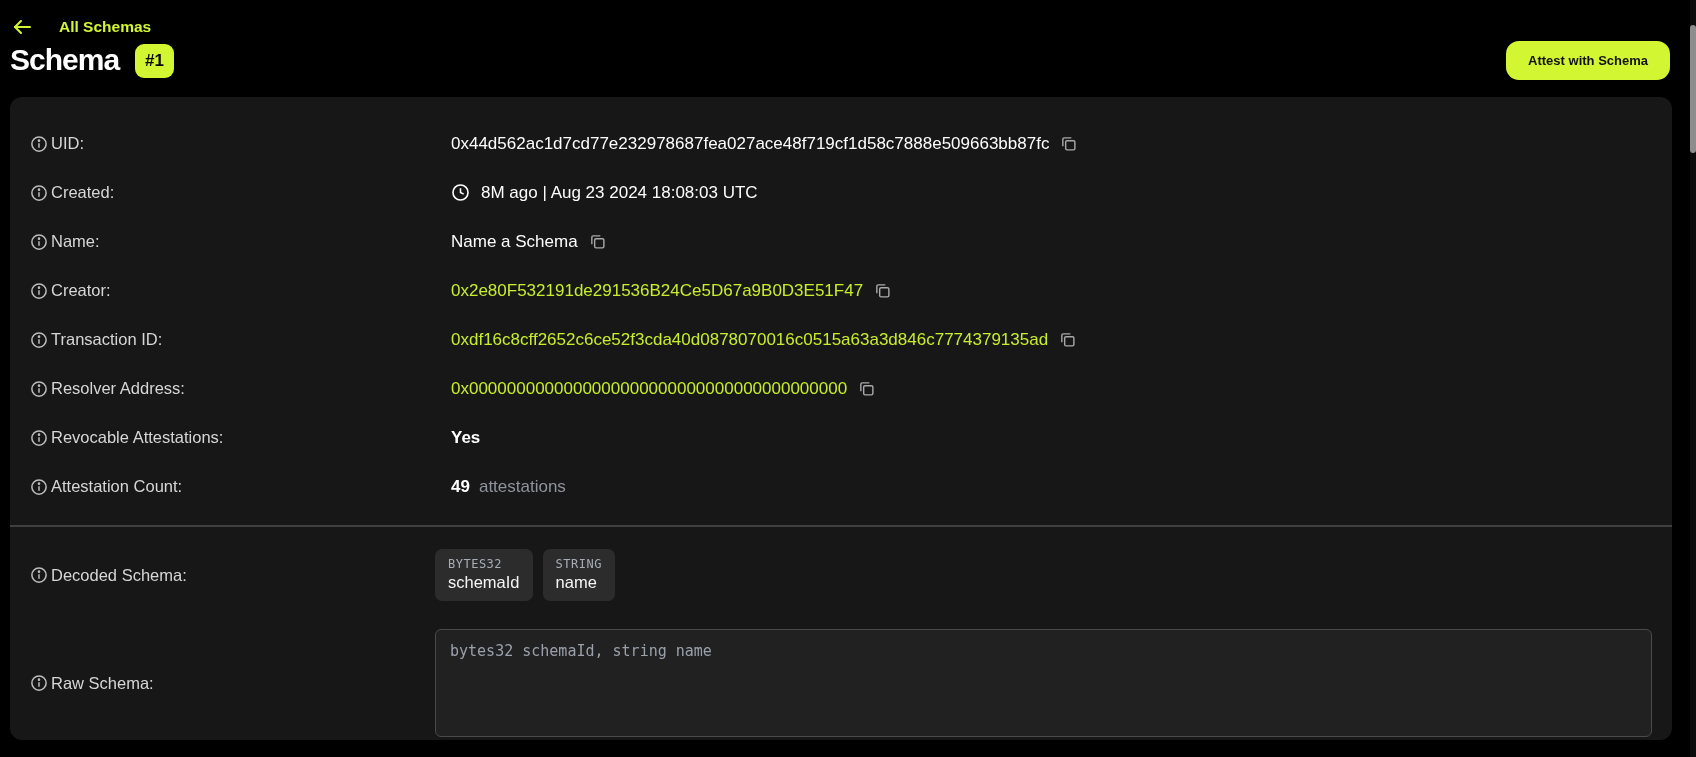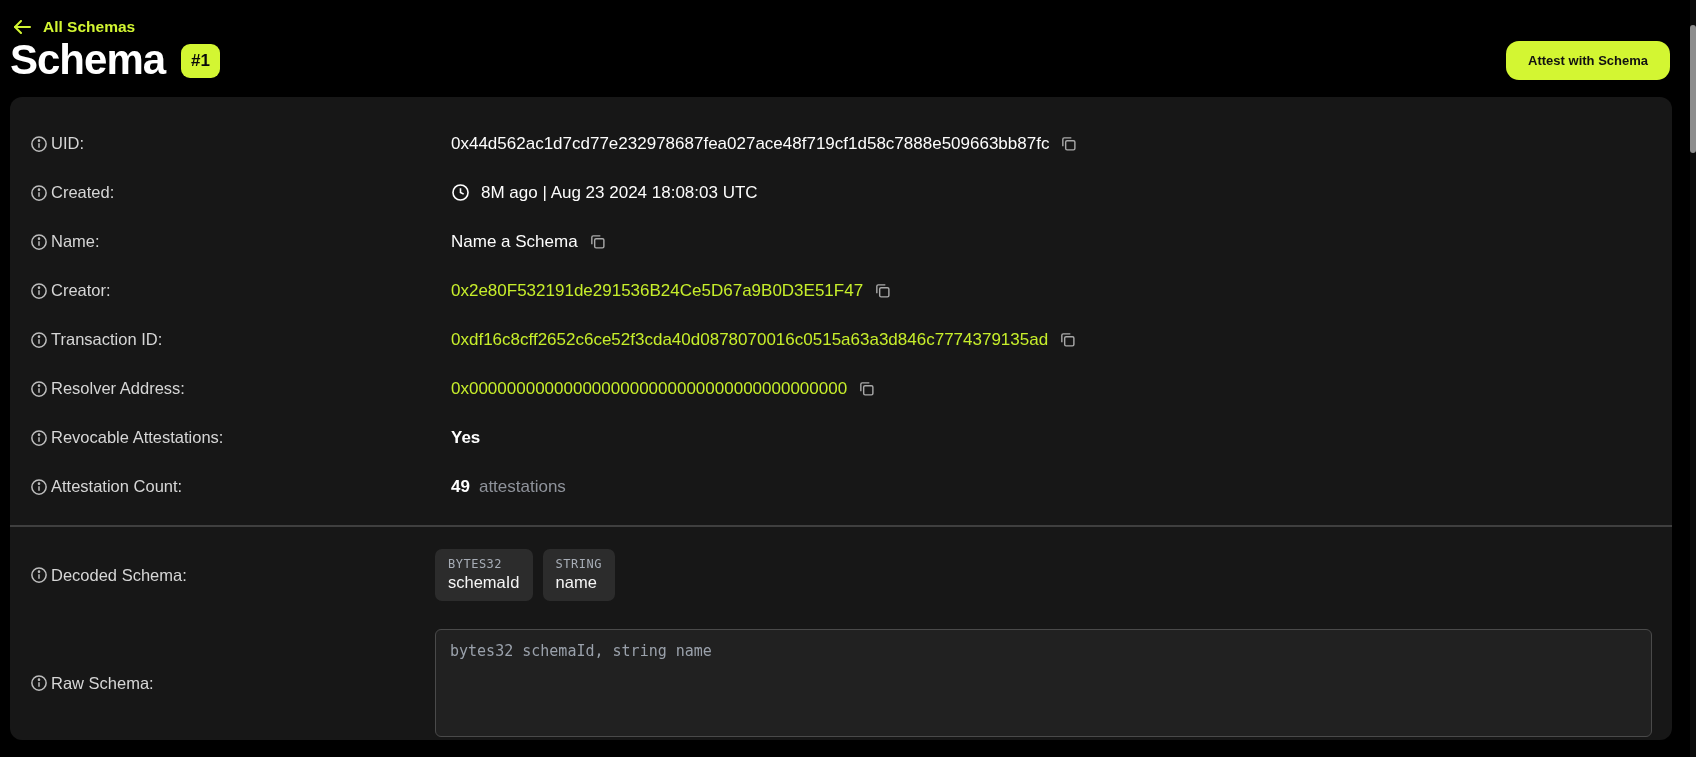--- a/index.html
+++ b/index.html
@@ -7,30 +7,30 @@
     width: 1696px; height: 757px;
     background: #000;
     font-family: "Liberation Sans", sans-serif;
     overflow: hidden;
     position: relative;
   }
   
   .page { position: relative; width: 1696px; height: 757px; }
   .back-link {
     position: absolute; top: 18px; left: 14px;
-    display: flex; align-items: center; gap: 12px;
+    display: flex; align-items: center; gap: 28px;
     color: var(--accent); font-size: 15.5px; font-weight: 700;
     cursor: pointer; text-decoration: none;
   }
   .title-row {
     position: absolute; top: 36px; left: 10px; right: 26px;
     display: flex; align-items: center;
   }
   .page-title {
-    color: #fff; font-size: 42px; font-weight: 700; letter-spacing: -1px;
+    color: #fff; font-size: 30px; font-weight: 700; letter-spacing: -1px;
     line-height: 48px;
   }
   .schema-badge {
     margin-left: 16px; margin-top: 2px;
     background: var(--accent); color: #0a0a0a;
     font-size: 17px; font-weight: 700;
     padding: 7px 10px; border-radius: 9px;
   }
   .attest-btn {
     margin-left: auto;

